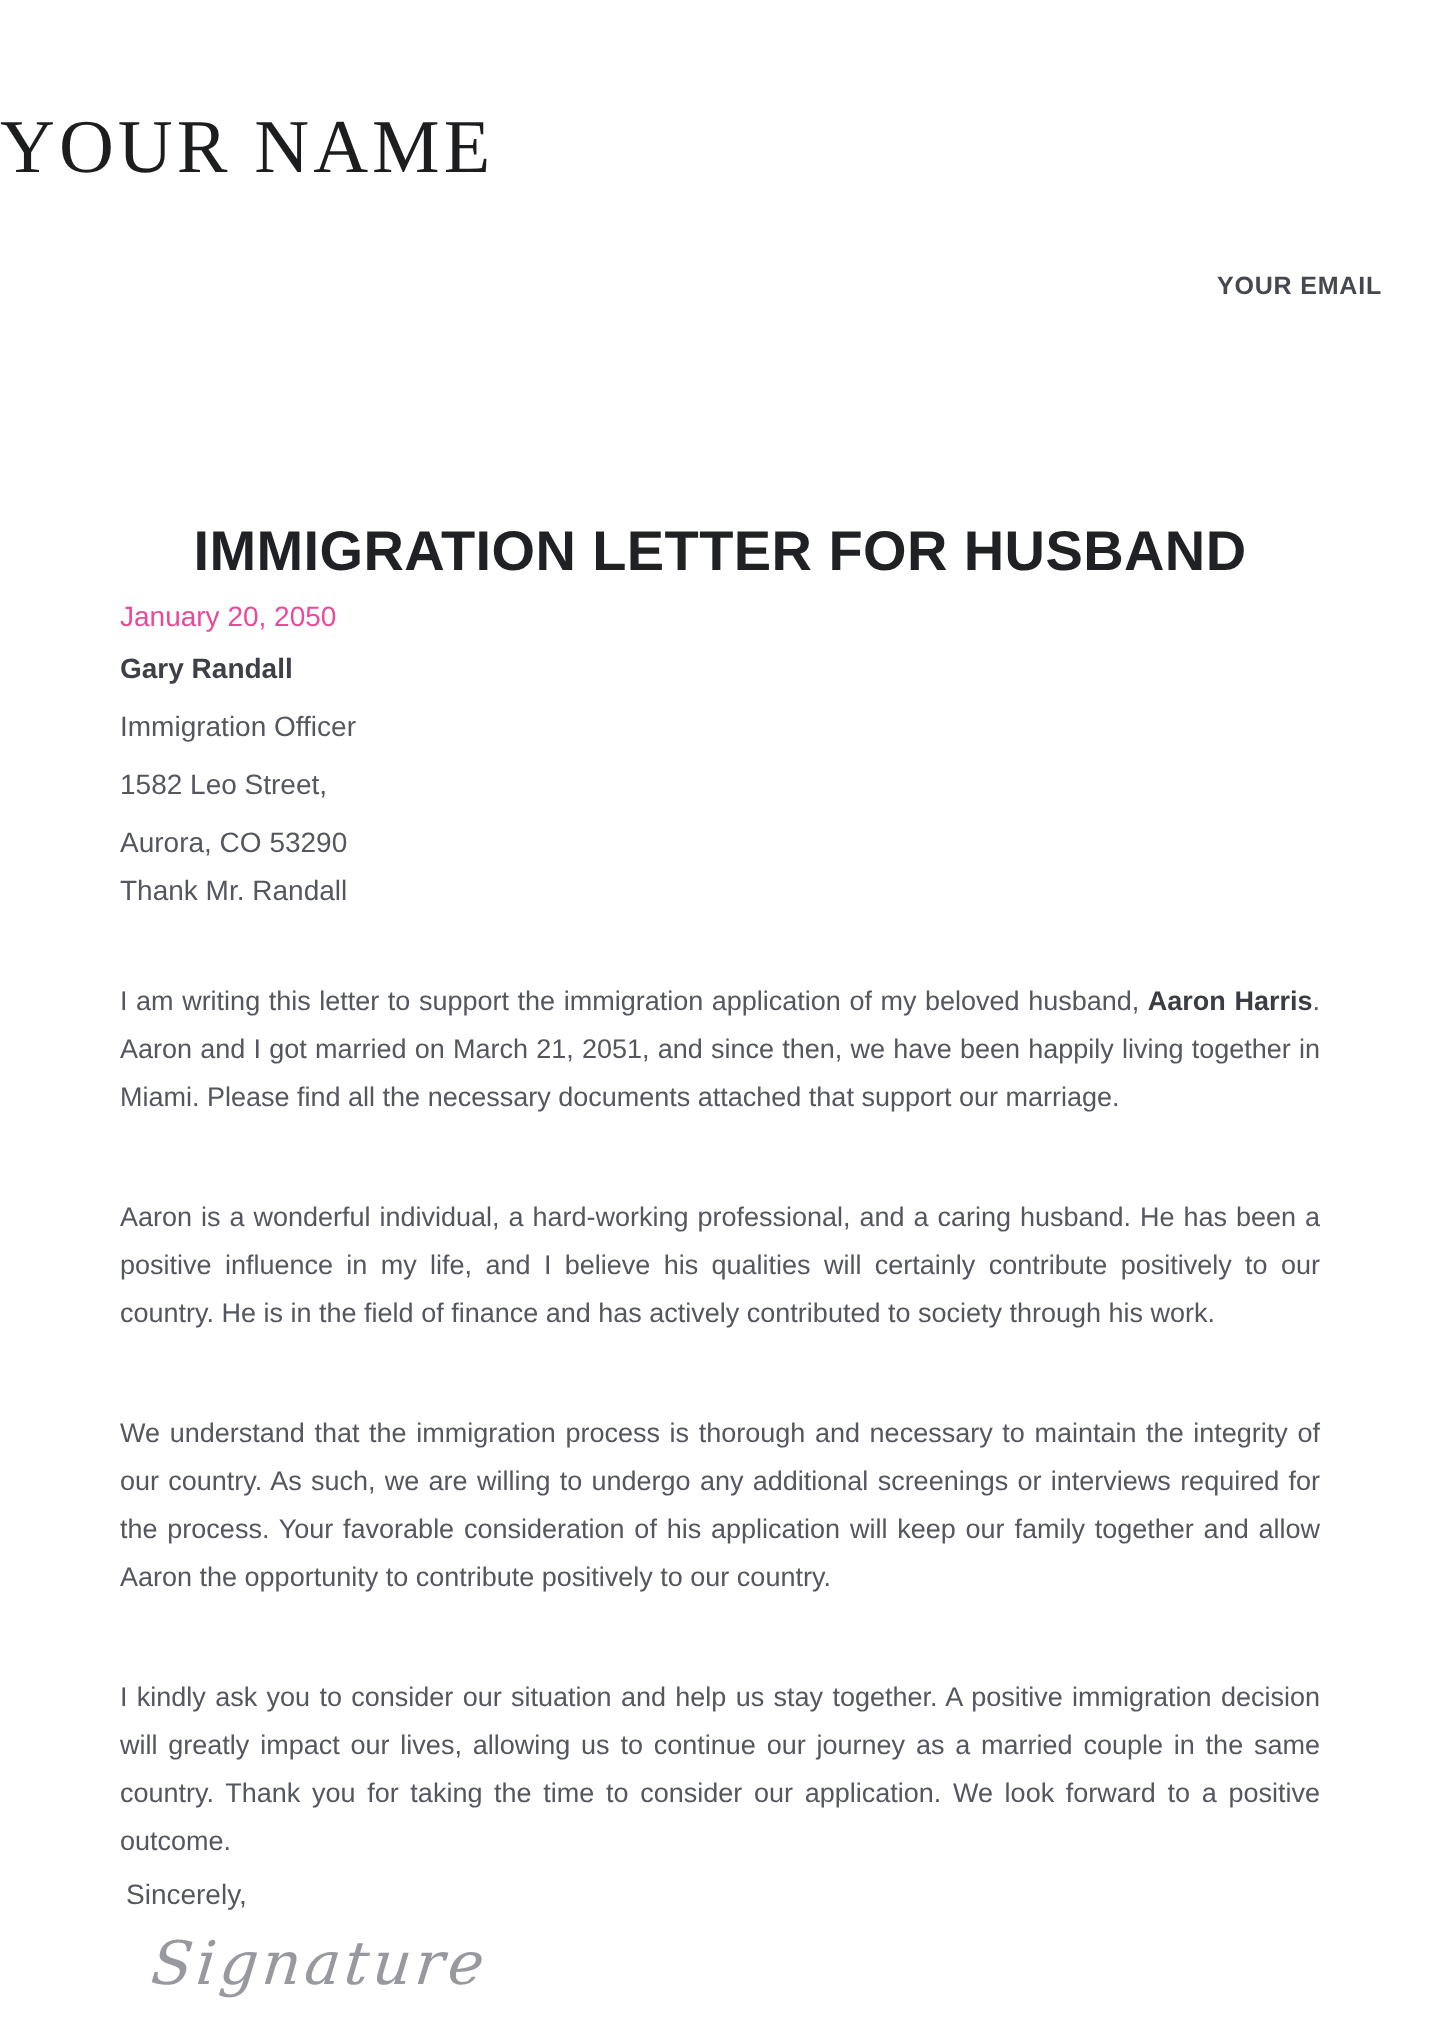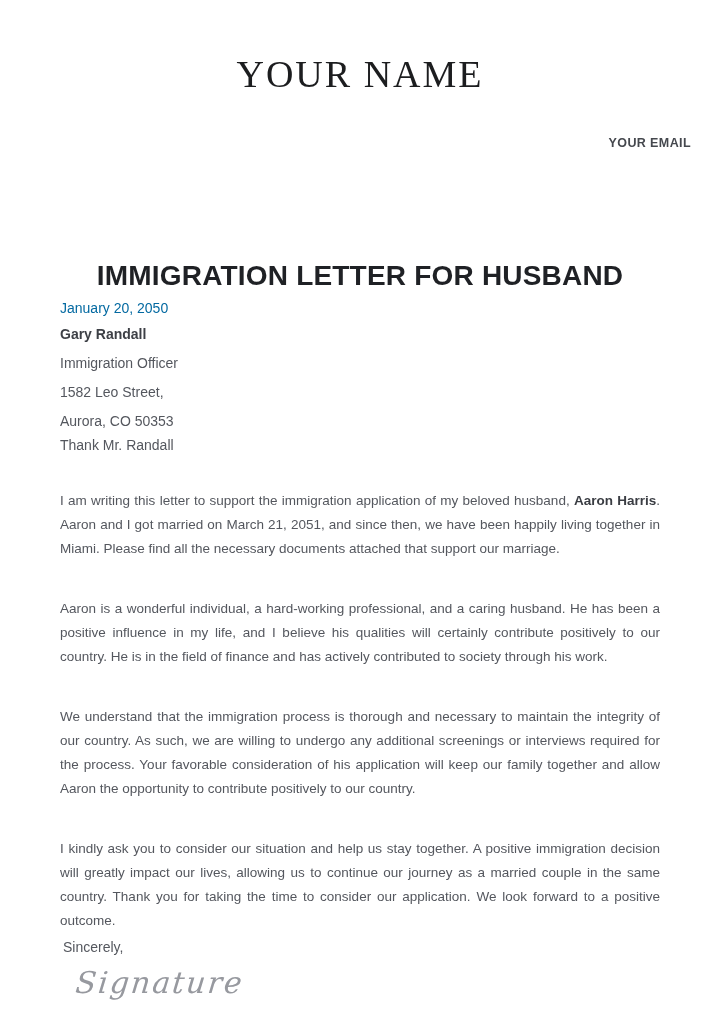--- a/index.html
+++ b/index.html
@@ -12,21 +12,21 @@
     width: 720px;
     height: 1019px;
     margin: 0 auto;
     background: #ffffff;
     overflow: hidden;
     font-family: "Liberation Sans", sans-serif;
     color: #54575e;
   }
   .header-name {
     margin: 52px 0 0 0;
-    text-align: center;
+    text-align: left;
     font-family: "Liberation Serif", "DejaVu Serif", serif;
     font-weight: 400;
     font-size: 38px;
     letter-spacing: 2px;
     color: #1c1d1f;
   }
   .header-email {
     margin-top: 40px;
     padding-right: 29px;
     text-align: right;
@@ -41,21 +41,21 @@
   .letter-title {
     margin: 110px 0 8px 0;
     text-align: center;
     font-size: 28px;
     font-weight: 700;
     letter-spacing: 0.2px;
     color: #1f2125;
   }
   .date-line {
     font-size: 14px;
-    color: #0369a1;
+    color: #ec4899;
     margin: 0 0 10px 0;
   }
   .recipient-name {
     font-size: 14px;
     font-weight: 700;
     color: #3d4046;
     margin: 0 0 13px 0;
   }
   .recipient-line {
     font-size: 14px;
@@ -112,21 +112,21 @@
     <h2 class="letter-title">IMMIGRATION LETTER FOR HUSBAND</h2>
 
     <div class="date-line">January 20, 2050</div>
 
     <div class="recipient-name">Gary Randall</div>
 
     <div class="recipient-line">Immigration Officer</div>
 
     <div class="recipient-line">1582 Leo Street,</div>
 
-    <div class="recipient-line tight">Aurora, CO 50353</div>
+    <div class="recipient-line tight">Aurora, CO 53290</div>
 
     <div class="salutation">Thank Mr. Randall</div>
 
     <p class="para"><span>I am writing this letter to support the immigration application of my beloved husband, </span><strong>Aaron Harris</strong><span>. Aaron and I got married on March 21, 2051, and since then, we have been happily living together in Miami. Please find all the necessary documents attached that support our marriage.</span></p>
 
     <p class="para">Aaron is a wonderful individual, a hard-working professional, and a caring husband. He has been a positive influence in my life, and I believe his qualities will certainly contribute positively to our country. He is in the field of finance and has actively contributed to society through his work.</p>
 
     <p class="para">We understand that the immigration process is thorough and necessary to maintain the integrity of our country. As such, we are willing to undergo any additional screenings or interviews required for the process. Your favorable consideration of his application will keep our family together and allow Aaron the opportunity to contribute positively to our country.</p>
 
     <p class="para last">I kindly ask you to consider our situation and help us stay together. A positive immigration decision will greatly impact our lives, allowing us to continue our journey as a married couple in the same country. Thank you for taking the time to consider our application. We look forward to a positive outcome.</p>

